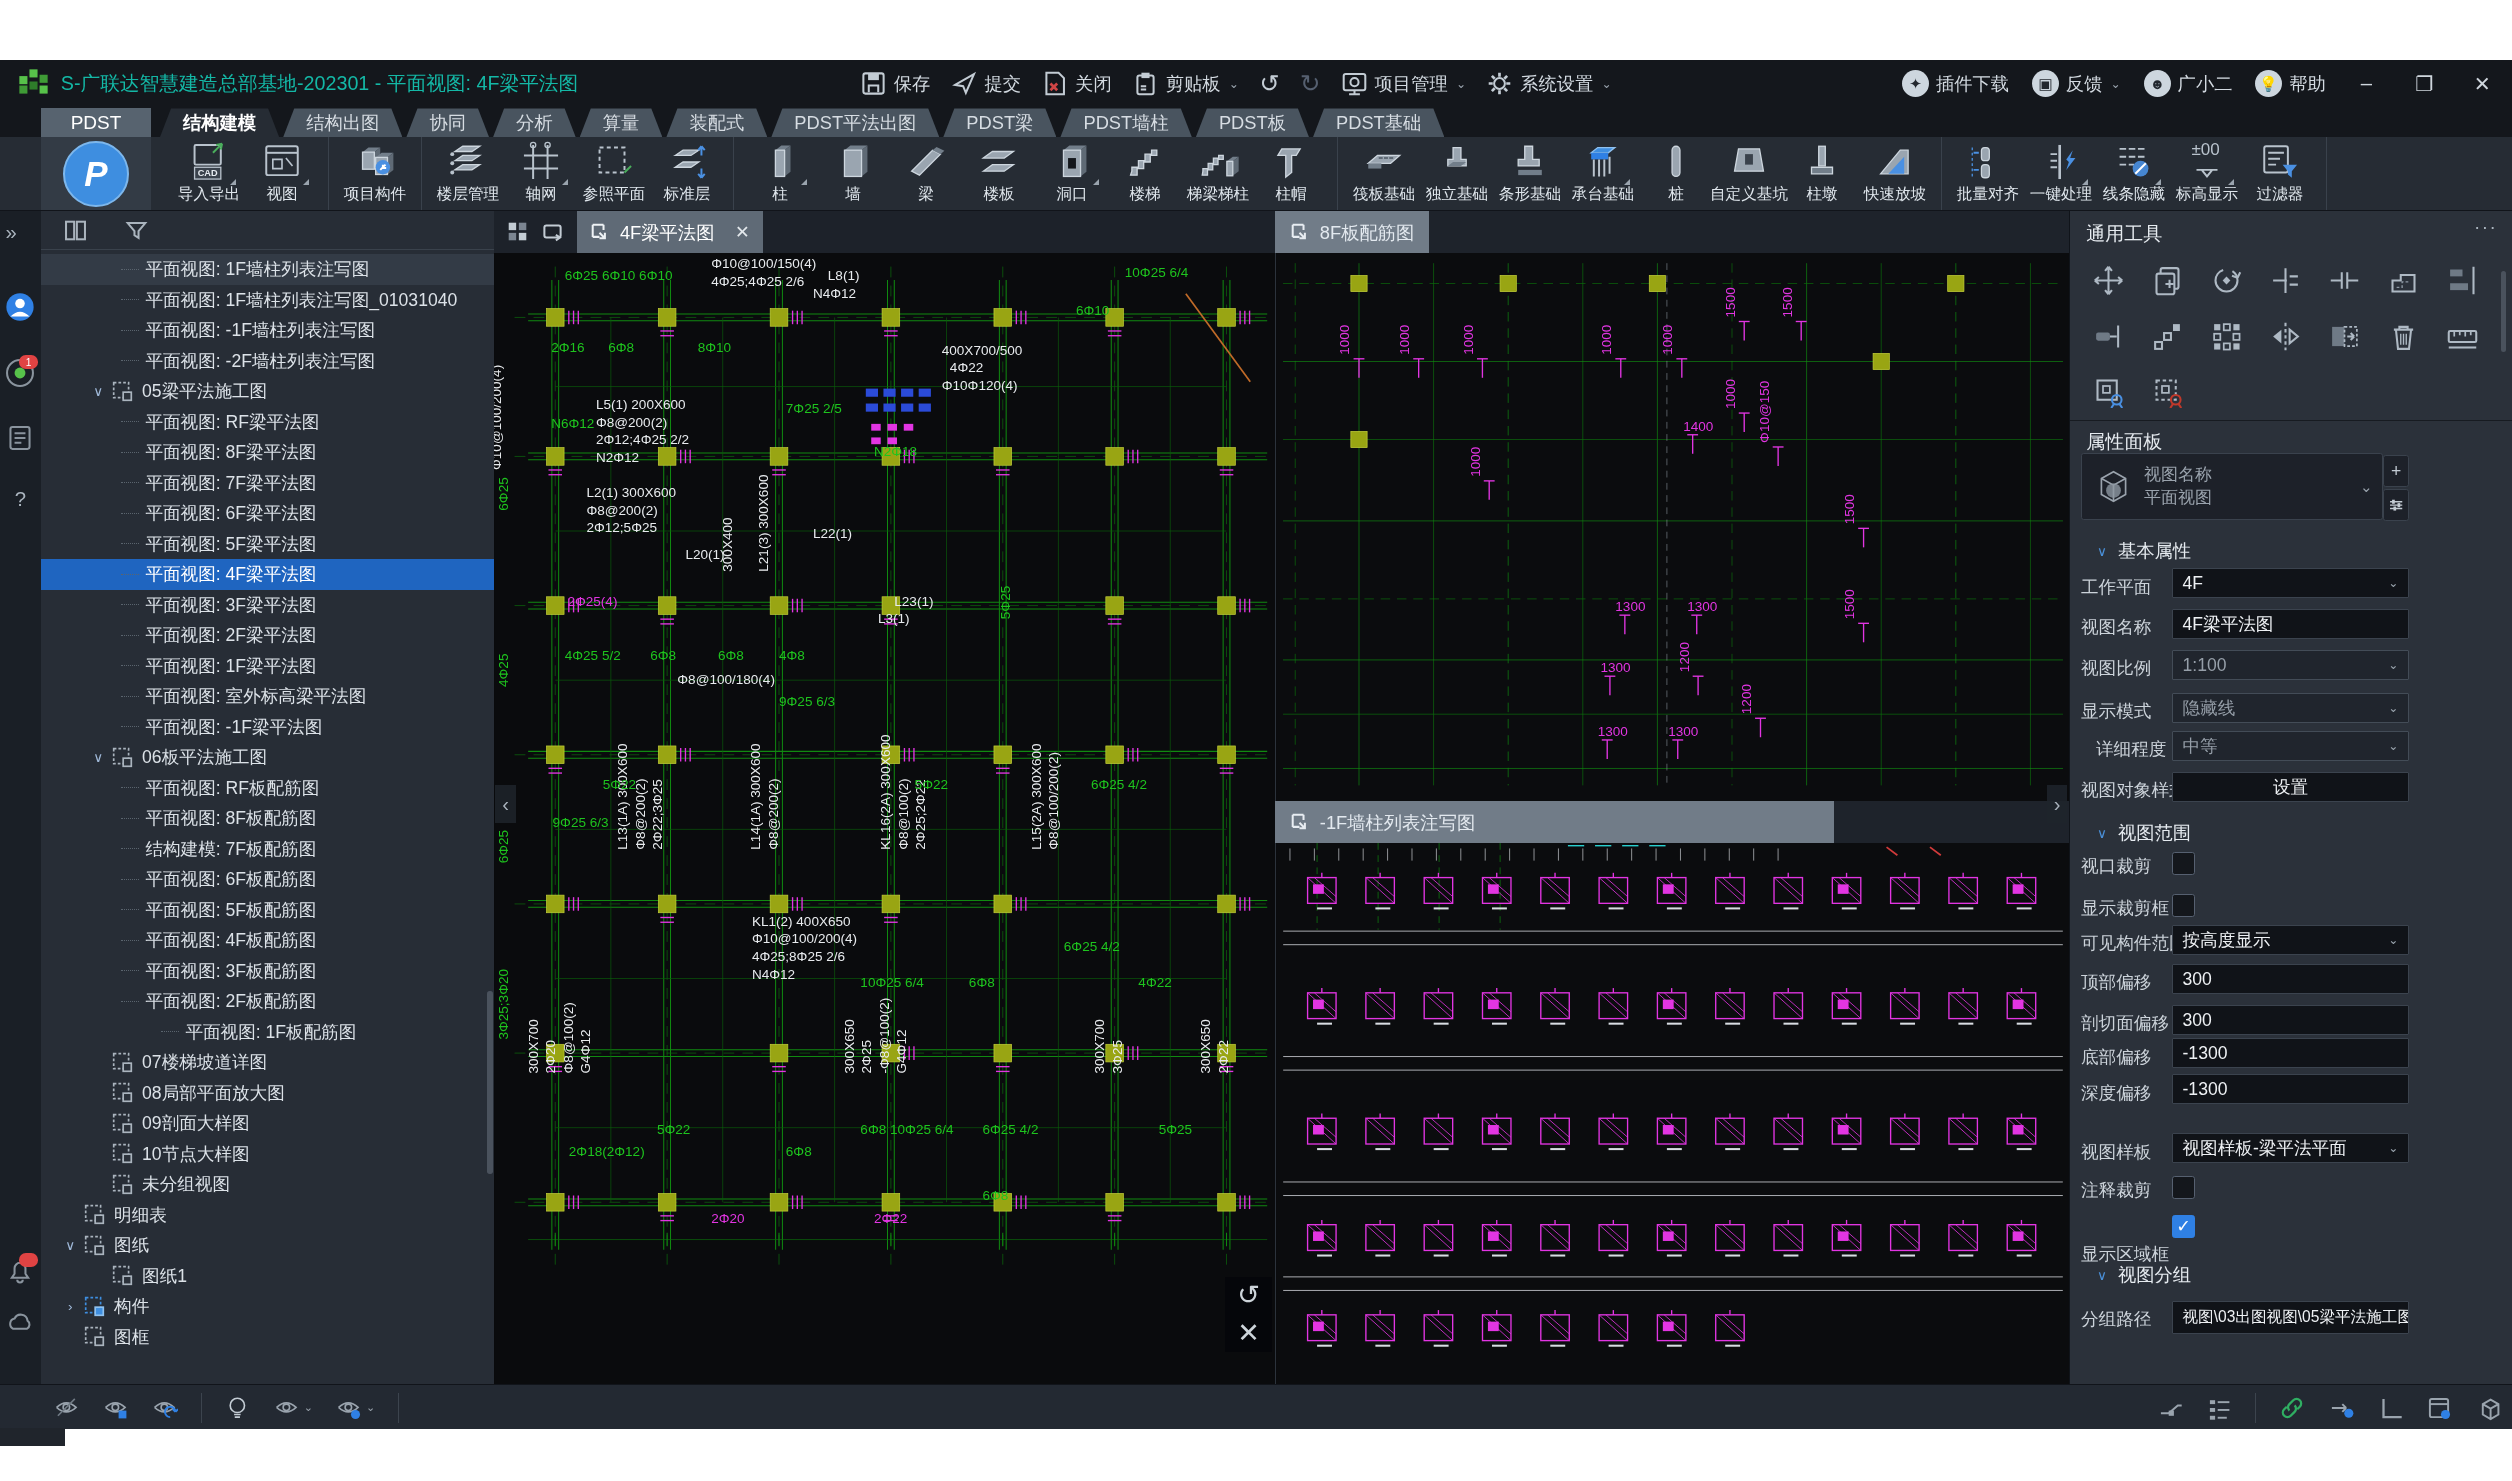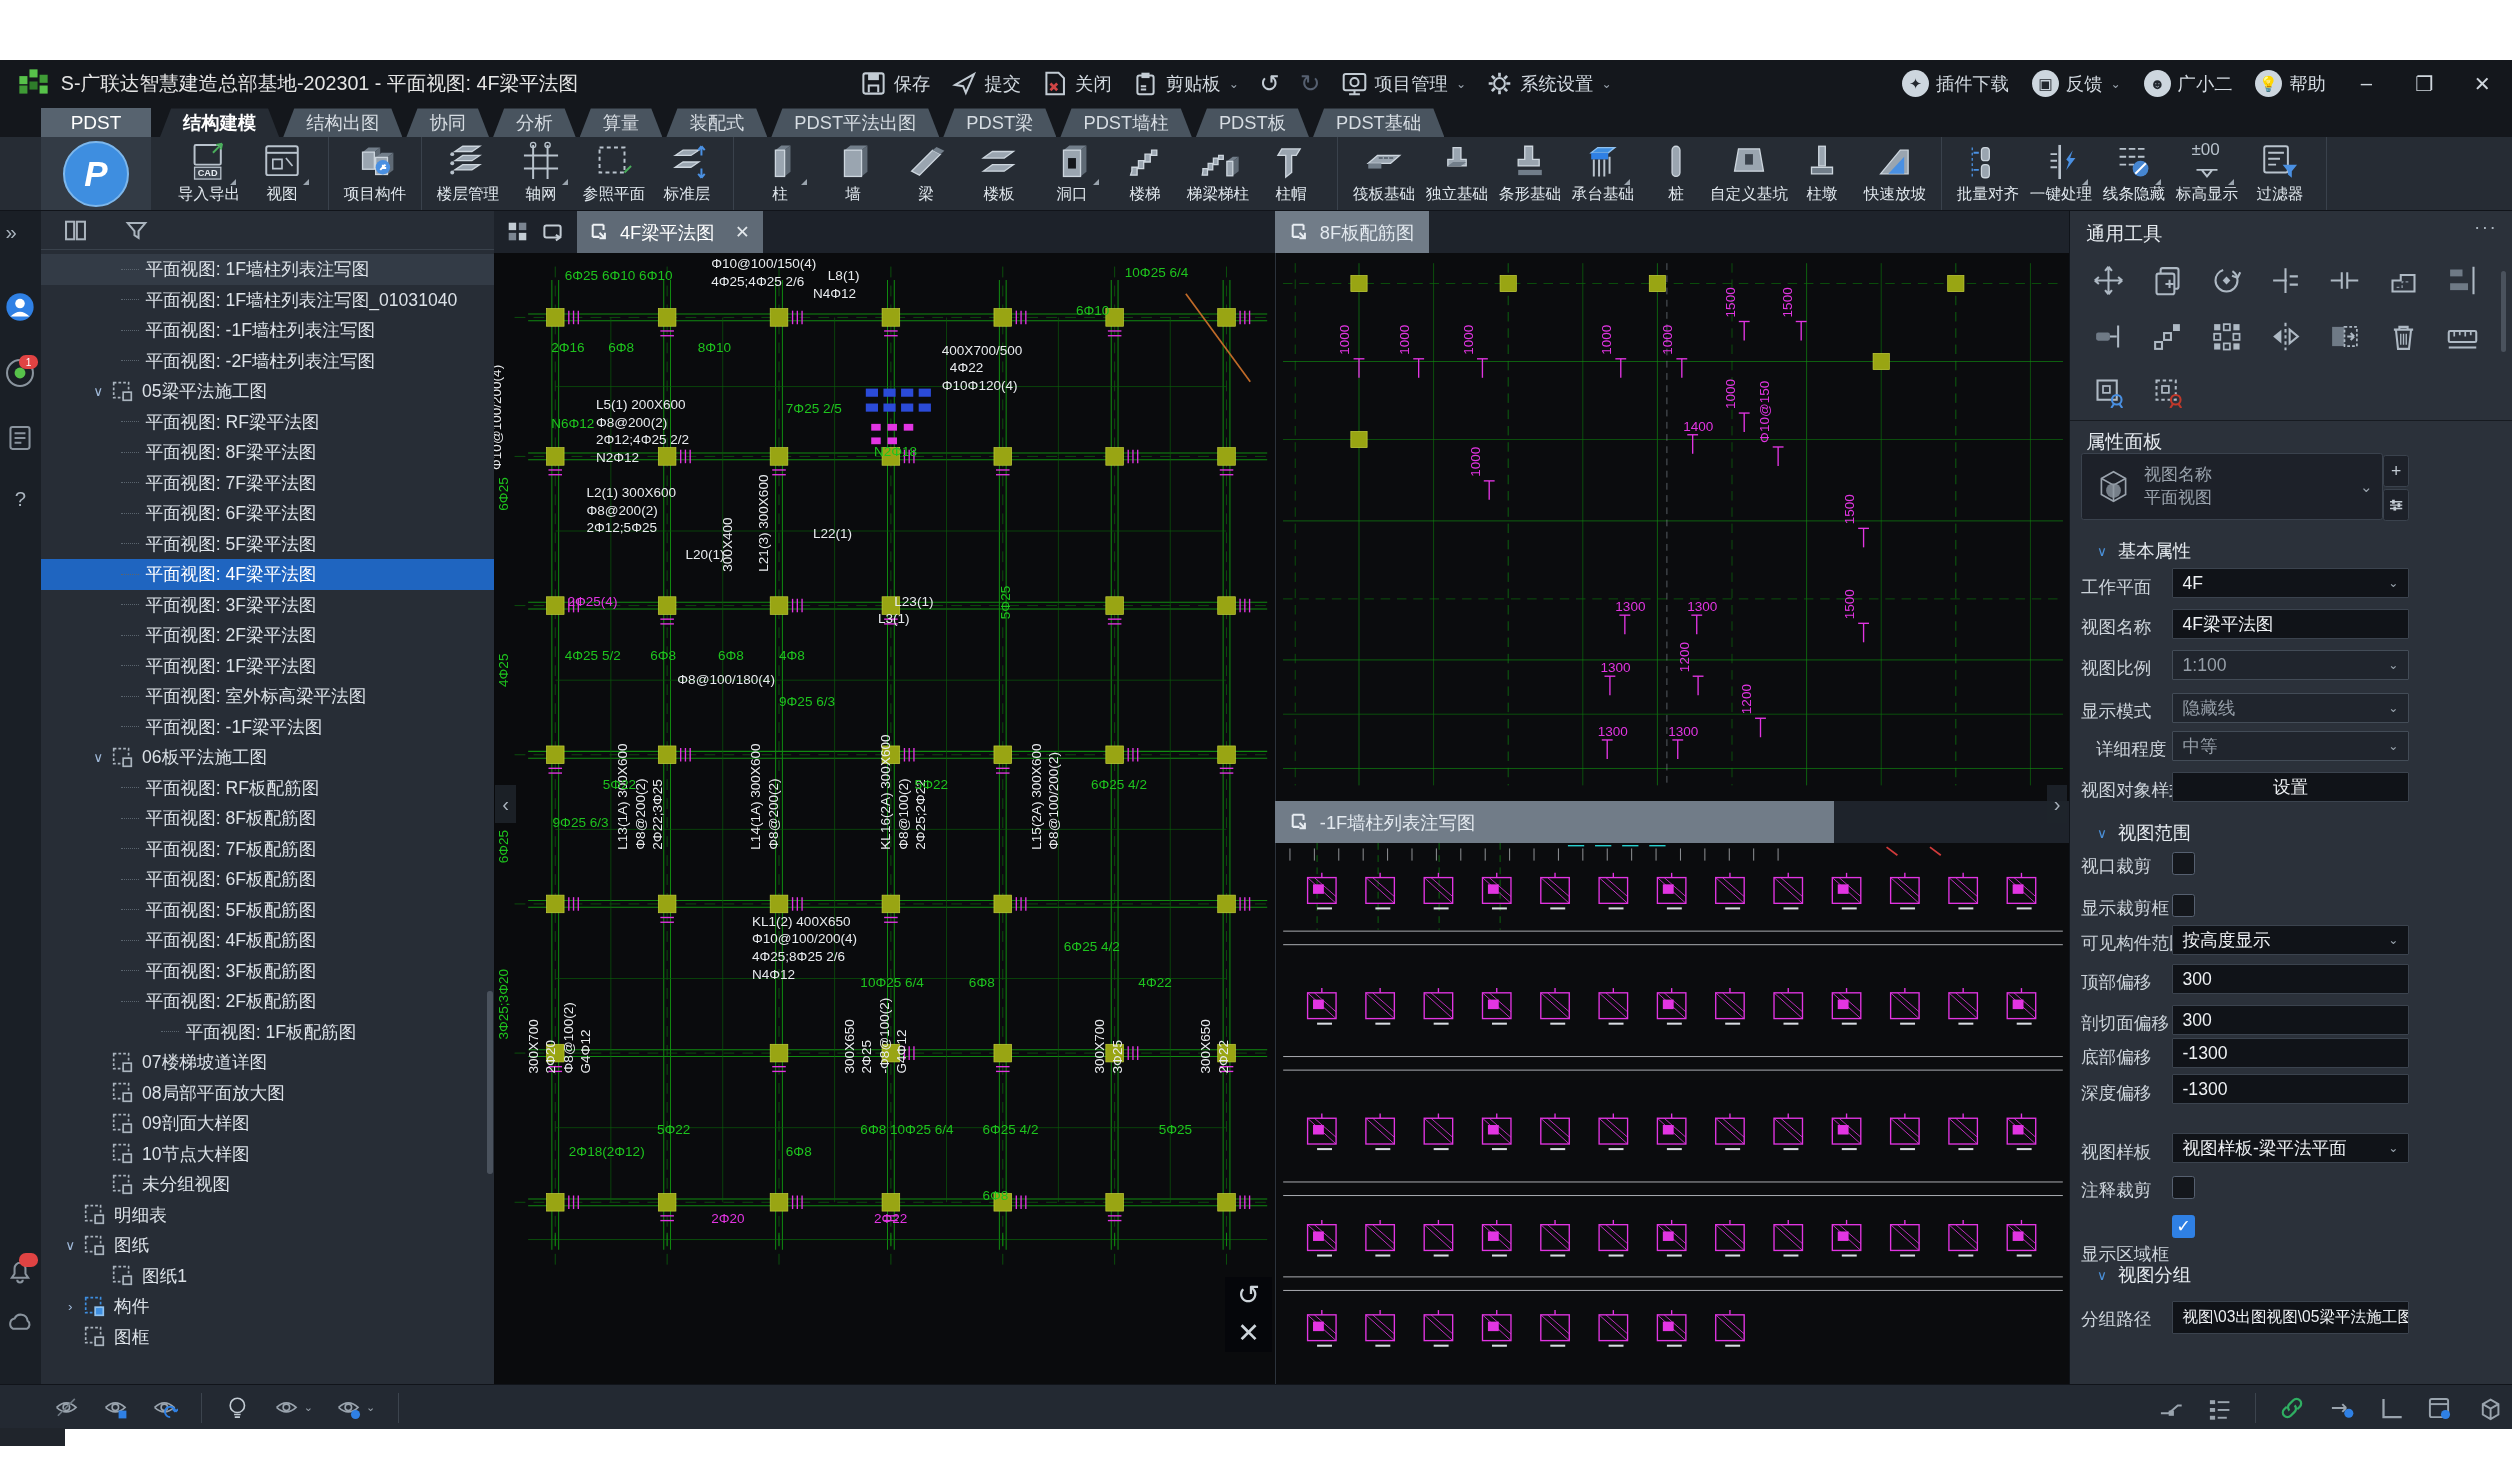--- a/index.html
+++ b/index.html
@@ -4,21 +4,21 @@
 <style>
   html,body{margin:0;padding:0;background:#fff;}
   #root{position:relative;width:2512px;height:1482px;background:#ffffff;overflow:hidden;
         font-family:"Liberation Sans","DejaVu Sans",sans-serif;-webkit-font-smoothing:antialiased;}
   .abs{position:absolute;}
   
   #app{position:absolute;left:0;top:60px;width:2512px;height:1369px;background:#262c34;overflow:hidden;}
   
   #titlebar{position:absolute;left:0;top:0;width:100%;height:47px;background:#14171c;display:flex;align-items:center;}
   #logo{width:31px;height:31px;margin-left:17.6px;flex:none;}
-  #apptitle{color:#e5e5e5;font-size:19.7px;margin-left:12.2px;white-space:nowrap;}
+  #apptitle{color:#14b8a6;font-size:19.7px;margin-left:12.2px;white-space:nowrap;}
   #tb-center{position:absolute;left:860px;top:0;height:47px;display:flex;align-items:center;gap:20.3px;}
   .tbtn{display:flex;align-items:center;gap:6.8px;color:#d3dae1;font-size:18.3px;white-space:nowrap;}
   .tbtn svg{width:27px;height:27px;}
   .chev{font-size:12.2px;color:#9aa4ae;margin-left:1.4px;}
   #tb-right{position:absolute;right:12.2px;top:0;height:47px;display:flex;align-items:center;gap:23px;}
   .circ{width:27px;height:27px;border-radius:50%;background:#cdd6de;display:flex;align-items:center;justify-content:center;color:#23282f;font-size:15px;font-weight:bold;flex:none;}
   .winctl{color:#cfd6dd;font-size:20.3px;width:35px;text-align:center;}
   
   #tabsrow{position:absolute;left:0;top:47px;width:100%;height:30px;background:#14171c;}
   #apptab{position:absolute;left:41px;top:1.4px;width:110px;height:28.5px;background:#57636f;color:#fff;
@@ -590,21 +590,21 @@
             <div class="trow" style="padding-left: 80px;">
               <span class="tdash"></span>
               <span>平面视图: RF板配筋图</span>
             </div>
             <div class="trow" style="padding-left: 80px;">
               <span class="tdash"></span>
               <span>平面视图: 8F板配筋图</span>
             </div>
             <div class="trow" style="padding-left: 80px;">
               <span class="tdash"></span>
-              <span>平面视图: 7F板配筋图</span>
+              <span>结构建模: 7F板配筋图</span>
             </div>
             <div class="trow" style="padding-left: 80px;">
               <span class="tdash"></span>
               <span>平面视图: 6F板配筋图</span>
             </div>
             <div class="trow" style="padding-left: 80px;">
               <span class="tdash"></span>
               <span>平面视图: 5F板配筋图</span>
             </div>
             <div class="trow" style="padding-left: 80px;">

